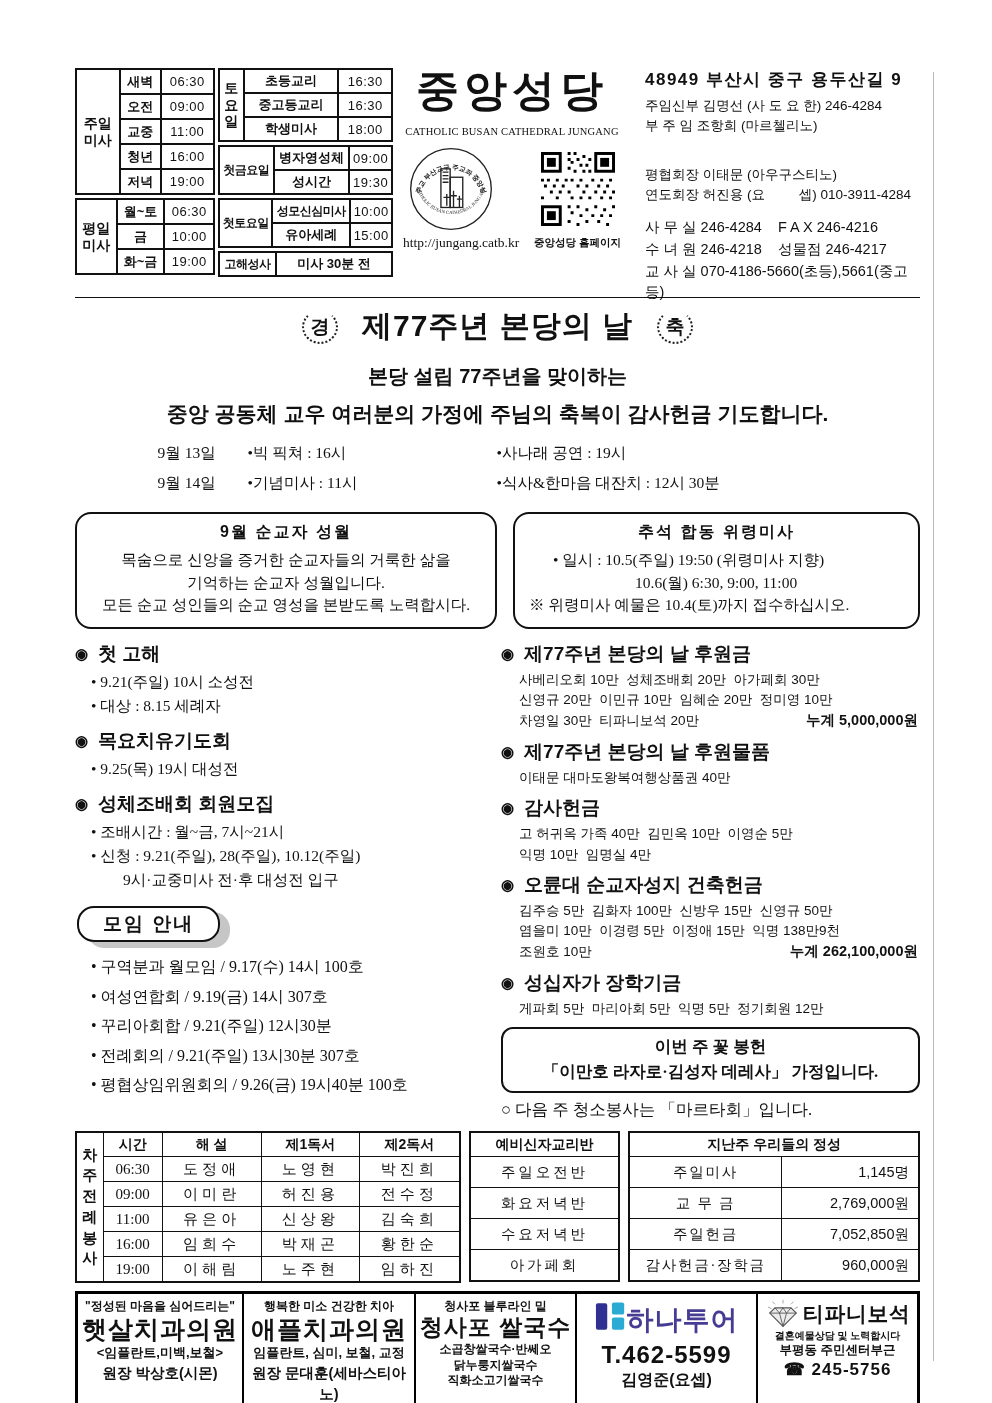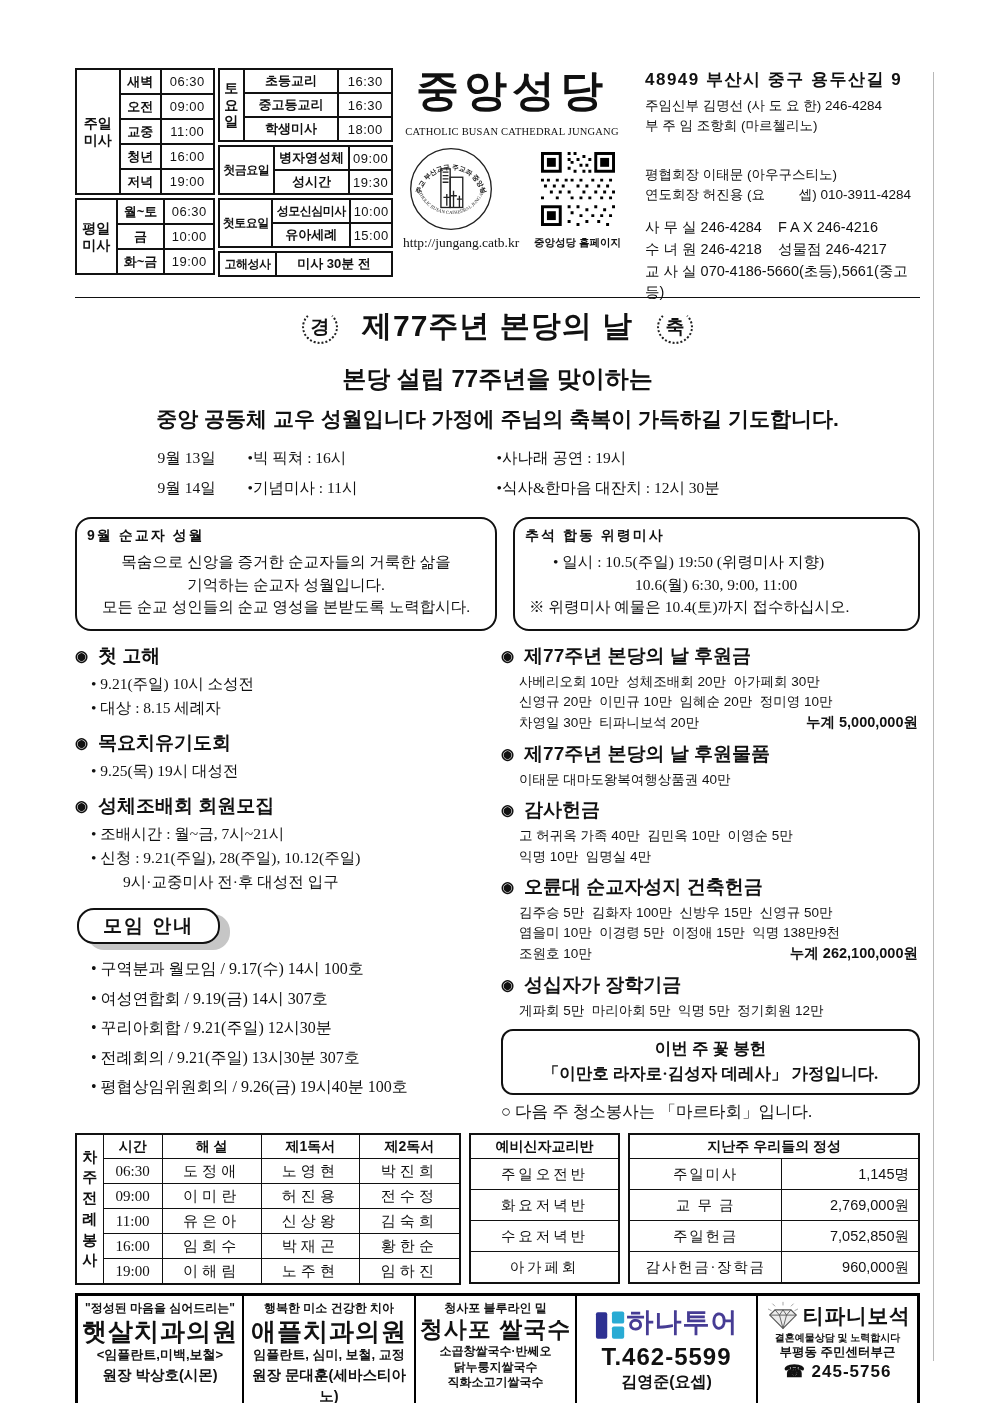--- a/index.html
+++ b/index.html
@@ -33,33 +33,33 @@
   .cline.g2{margin-top:12px;font-size:14.5px}
   .cline.s2{font-size:14.5px}
   hr.rule{border:none;border-top:1.5px solid #111;margin:9px 0 4px}
 
   
   .f-titlerow{display:flex;justify-content:center;align-items:center;gap:24px;margin-top:8px}
   .f-title{font-family:"Liberation Sans",sans-serif;font-weight:bold;font-size:30px;letter-spacing:1px}
   .wreath{position:relative;width:36px;height:34px;display:inline-flex;align-items:center;justify-content:center;
           font-family:"Liberation Sans",sans-serif;font-weight:bold;font-size:19px}
   .wreath::before{content:"";position:absolute;inset:0;border:2px dotted #222;border-radius:50%;border-top-color:transparent}
-  .f-l1{text-align:center;font-family:"Liberation Sans",sans-serif;font-weight:bold;font-size:24px;margin-top:16px}
+  .f-l1{text-align:center;font-family:"Liberation Sans",sans-serif;font-weight:bold;font-size:20px;margin-top:16px}
   .f-l2{text-align:center;font-family:"Liberation Sans",sans-serif;font-weight:bold;font-size:21px;margin-top:10px}
   .f-ev{width:680px;margin:10px auto 0;font-size:15.5px}
   .f-ev-row{display:flex;gap:24px;line-height:1.95}
   .f-ev-date{width:66px}
   .f-ev-a{width:225px}
 
   
   .boxes{display:flex;gap:16px;margin-top:14px}
   .rbox{border:2px solid #111;border-radius:16px;padding:8px 10px 10px}
   .rbox.martyrs{width:422px}
   .rbox.chuseok{flex:1}
-  .rbox-title{font-family:"Liberation Sans",sans-serif;font-weight:bold;font-size:14px;letter-spacing:2px;margin-bottom:6px}
+  .rbox-title{text-align:center;font-family:"Liberation Sans",sans-serif;font-weight:bold;font-size:16px;letter-spacing:2px;margin-bottom:6px}
   .rbox p{font-size:15.5px;line-height:1.45}
   .martyrs p{text-align:center}
   .chu0{padding-left:28px}.chu1{padding-left:110px}.chu2{padding-left:4px}
 
   
   .cols{display:flex;margin-top:12px}
   .colL{width:424px;flex:none;padding-right:12px}
   .colR{flex:1;padding-left:2px}
   .sec{margin-bottom:10px}
   .sec-t{font-family:"Liberation Sans",sans-serif;font-weight:bold;font-size:19px;display:flex;align-items:center;gap:10px;margin-bottom:3px}
@@ -100,21 +100,21 @@
   .ads{display:flex;border:3px solid #000;margin-top:8px;font-family:"Liberation Sans",sans-serif;text-align:center}
   .ad{padding:5px 2px 6px}
   .ad+.ad{border-left:2px solid #000}
   .ad1{width:164px}.ad2{width:172px}.ad3{width:161px}.ad4{width:181px}.ad5{flex:1}
   .tag{font-size:12px;font-weight:bold;line-height:1.3}
   .name{font-size:25px;font-weight:bold;letter-spacing:1px;line-height:1.2}
   .desc{font-size:13px;font-weight:bold;line-height:1.4}
   .who{font-size:14.5px;font-weight:bold;line-height:1.45}
   .ad3 .name{font-size:23px}
   .menu{font-size:12px;font-weight:bold;line-height:1.3}
-  .logoline{display:flex;align-items:flex-end;justify-content:center;padding-top:3px}
+  .logoline{display:flex;align-items:flex-start;justify-content:center;padding-top:3px}
   .h-name{font-size:27px;font-weight:bold;color:#463c94;letter-spacing:1px}
   .h-tel{font-size:24px;font-weight:bold;letter-spacing:1px;line-height:1.25;margin-top:2px}
   .h-who{font-size:16px;font-weight:bold;line-height:1.3}
   .t-head{display:flex;align-items:center;justify-content:center;gap:2px}
   .t-name{font-size:21px;font-weight:bold;letter-spacing:.5px;line-height:1.2}
   .t-desc{font-size:10px;font-weight:bold;line-height:1.3}
   .t-loc{font-size:12.5px;font-weight:bold;line-height:1.4}
   .t-tel{font-size:17px;font-weight:bold;letter-spacing:1px;line-height:1.35}
 </style>
 </head>
@@ -293,21 +293,21 @@
     <div class="f-titlerow">
       <span class="wreath">
           <span>경</span>
         </span>
       <span class="f-title">제77주년 본당의 날</span>
       <span class="wreath">
           <span>축</span>
         </span>
     </div>
     <div class="f-l1">본당 설립 77주년을 맞이하는</div>
-    <div class="f-l2">중앙 공동체 교우 성월입니다 가정에 주님의 축복이 가득하길 기도합니다.</div>
+    <div class="f-l2">중앙 공동체 교우 여러분의 가정에 주님의 축복이 감사헌금 기도합니다.</div>
     <div class="f-ev">
       <div class="f-ev-row">
         <span class="f-ev-date">9월 13일</span>
         <span class="f-ev-a">•빅 픽쳐  : 16시</span>
         <span>•사나래 공연 : 19시</span>
       </div>
       <div class="f-ev-row">
         <span class="f-ev-date">9월 14일</span>
         <span class="f-ev-a">•기념미사 : 11시</span>
         <span>•식사&amp;한마음 대잔치 : 12시 30분</span>

